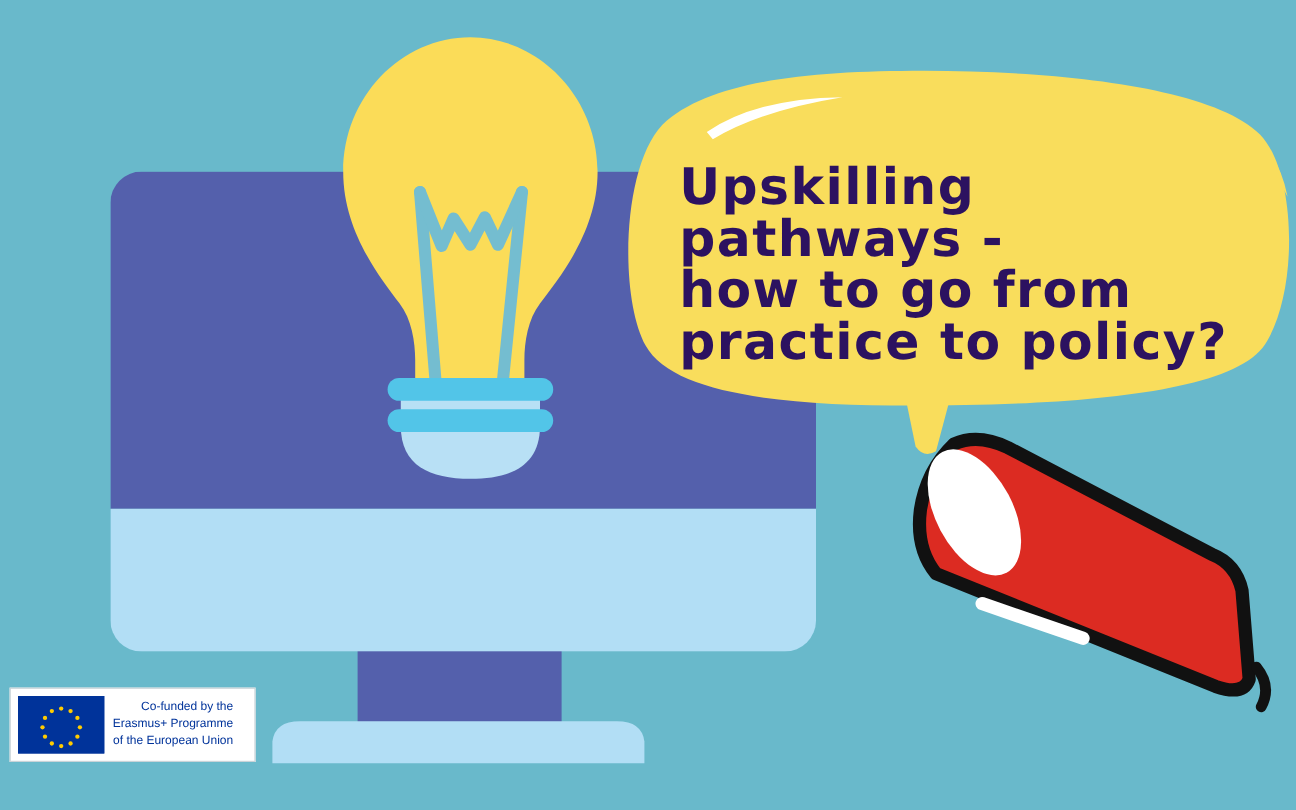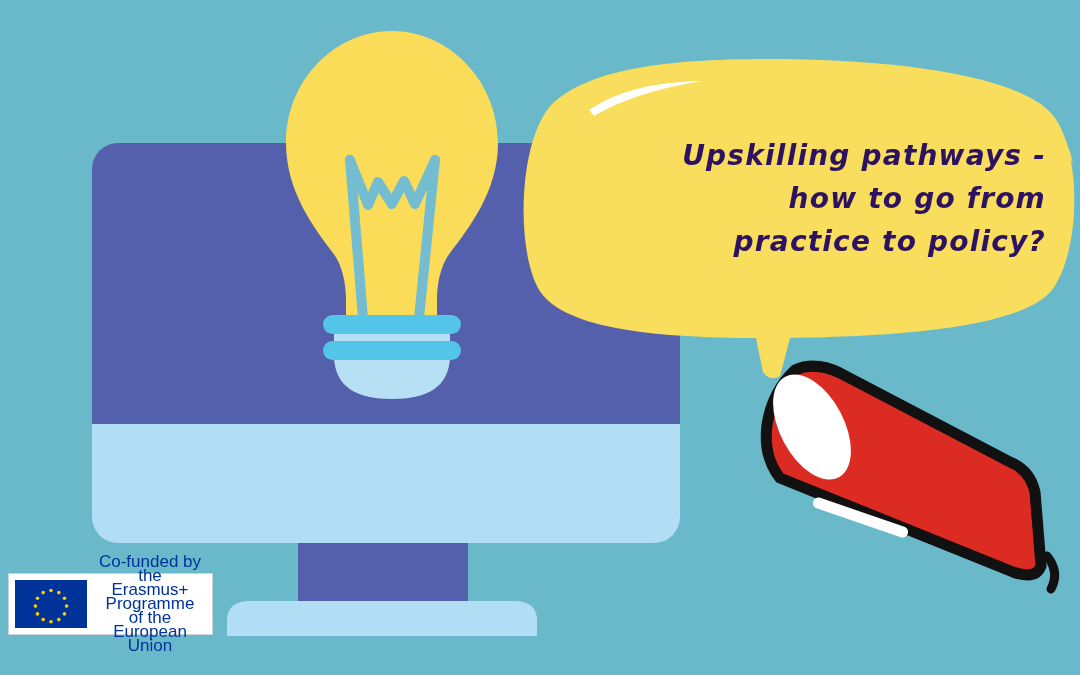--- a/index.html
+++ b/index.html
@@ -14,29 +14,28 @@
     background: #69B9CB;
     overflow: hidden;
   }
   #scene { position: absolute; inset: 0; }
 
   
   #bubble-text {
     position: absolute;
     left: 566px; top: 134px;
     width: 480px;
-    text-align: right;
+    text-align: left;
     color: #2C1260;
     font-family: "DejaVu Sans", sans-serif;
     font-weight: bold;
-    font-size: 28px;
+    font-size: 42px;
     line-height: 43px;
     letter-spacing: 1.2px;
     white-space: pre-line;
-    font-style: italic;
   }
 
   
   #eu-logo {
     position: absolute;
     left: 8px; top: 573px;
     width: 205px; height: 62px;
     background: #FFFFFF;
     border: 1px solid #C9D3D8;
     display: flex;
@@ -47,24 +46,24 @@
   #eu-flag {
     position: relative;
     width: 72px; height: 48px;
     background: #00339A;
     flex: 0 0 auto;
   }
   #eu-flag svg { display: block; width: 72px; height: 48px; }
   #eu-logo-text {
     color: #00339A;
     font-family: "Liberation Sans", sans-serif;
-    font-size: 17px;
+    font-size: 10px;
     line-height: 14px;
     white-space: pre-line;
-    text-align: center;
+    text-align: right;
   }
 </style>
 </head>
 <body>
 
 <div id="poster">
 
   <svg id="scene" viewBox="0 0 1080 675" xmlns="http://www.w3.org/2000/svg">
 
     <rect x="0" y="0" width="1080" height="675" fill="#69B9CB"></rect>

